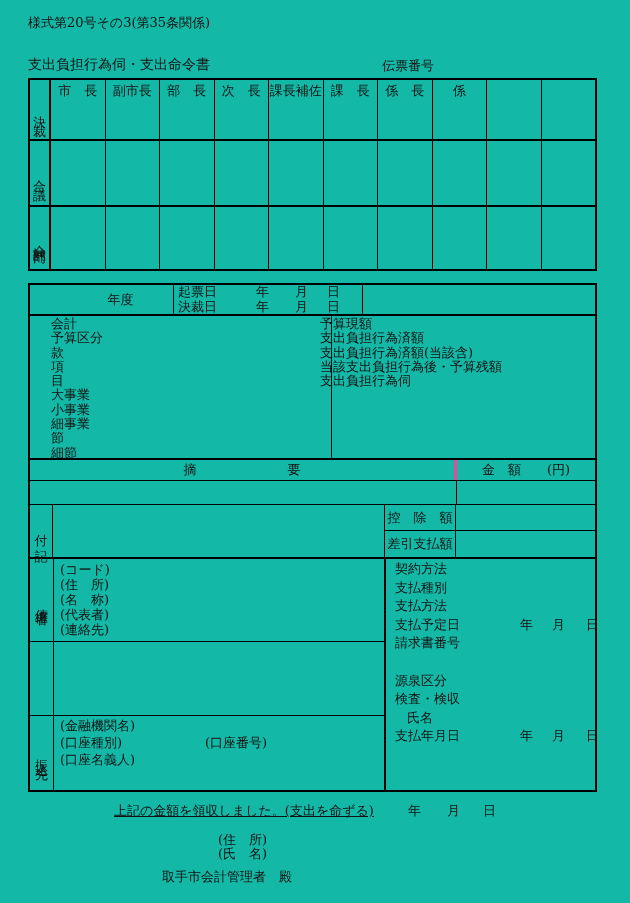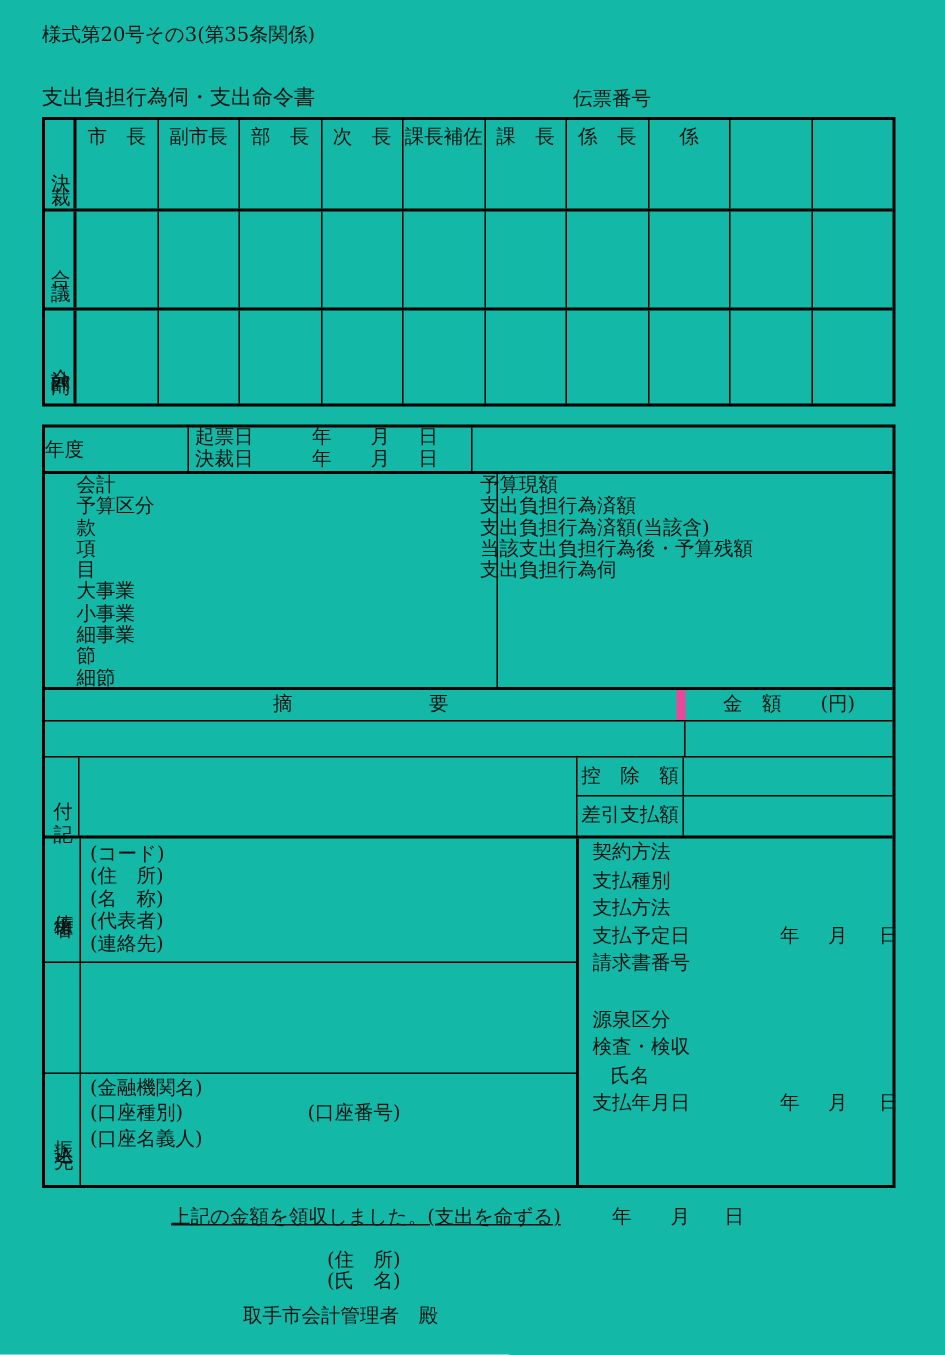--- a/index.html
+++ b/index.html
@@ -24,35 +24,35 @@
   .vtext { writing-mode:vertical-rl; text-orientation:upright; line-height:1; }
   .vs9 { letter-spacing:9px; margin-bottom:-9px; }
   .vs2 { letter-spacing:2px; margin-bottom:-2px; }
   .vs15 { letter-spacing:15px; margin-bottom:-15px; }
   .vs1 { letter-spacing:1.5px; margin-bottom:-1.5px; }
   .vs4 { letter-spacing:4px; margin-bottom:-4px; }
 
   
   .mt { position:absolute; left:28px; top:283px; width:569px; height:509px; border:2px solid #000; }
   .row-a { position:absolute; left:0; top:0; width:100%; height:31px; border-bottom:2px solid #000; display:flex; }
-  .cell-year { flex:0 0 96px; border-right:1px solid #000; display:flex; align-items:center; justify-content:flex-start; padding-right:10px; }
+  .cell-year { flex:0 0 96px; border-right:1px solid #000; display:flex; align-items:center; justify-content:center; padding-right:10px;margin-left:48px; }
   .cell-dates { flex:0 0 189px; border-right:1px solid #000; padding-top:0px; }
   .dline { position:relative; height:14.5px; line-height:14.5px; }
   .dline .lab { position:absolute; left:4px; }
   .dline .y { position:absolute; left:82px; }
   .dline .m { position:absolute; left:121px; }
   .dline .d { position:absolute; left:153px; }
 
   .row-b { position:absolute; left:0; top:31px; width:100%; height:144px; border-bottom:2px solid #000; }
   .b-left { position:absolute; left:17px; top:0; width:285px; height:142px; border-right:1px solid #000; padding:1px 0 0 4px; }
   .bline { height:14.3px; line-height:14.3px; white-space:nowrap; }
   .b-right { position:absolute; left:290px; top:1px; }
 
   .row-c { position:absolute; left:0; top:175px; width:100%; height:21px; border-bottom:1px solid #000; display:flex; }
-  .c-sum { flex:0 0 427px; border-right:6px solid #ec4899; text-align:center; line-height:20px; }
+  .c-sum { flex:0 0 427px; border-right:3px solid #ec4899; text-align:center; line-height:20px; }
   .c-amt { flex:1; text-align:center; line-height:20px; }
 
   .row-d { position:absolute; left:0; top:196px; width:100%; height:24px; border-bottom:1px solid #000; display:flex; }
   .d-sum { flex:0 0 427px; border-right:1px solid #000; }
 
   .row-e { position:absolute; left:0; top:220px; width:100%; height:54px; border-bottom:2px solid #000; display:flex; }
   .e-label { flex:0 0 23px; border-right:1px solid #000; display:flex; align-items:center; justify-content:center; }
   .e-big { flex:0 0 332px; border-right:1px solid #000; }
   .e-right { flex:1; display:flex; flex-direction:column; }
   .e-sub { display:flex; height:26px; }

